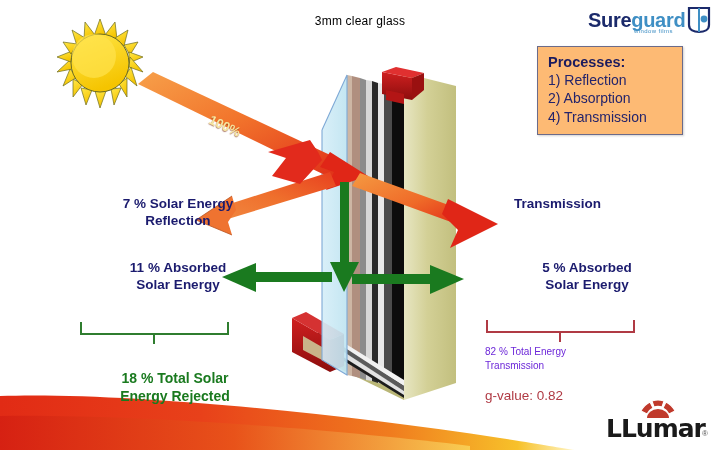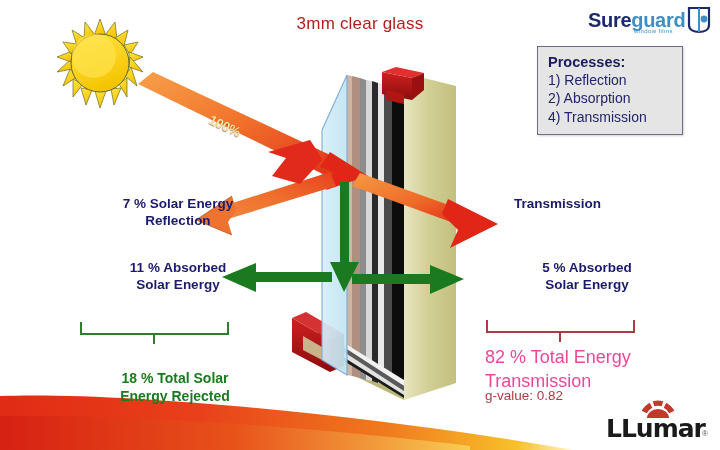--- a/index.html
+++ b/index.html
@@ -9,54 +9,54 @@
     font-family:"Liberation Sans", sans-serif;
     overflow:hidden;
     position:relative;
   }
   .stage{position:absolute;left:0;top:0;width:720px;height:450px;overflow:hidden;}
   .abs{position:absolute;}
 
   
   #title{
     left:0;top:14px;width:720px;text-align:center;
-    font-size:17px;color:#b91c1c;letter-spacing:.2px;
+    font-size:12px;color:#000000;letter-spacing:.2px;
   }
 
   
   #sureguard{left:588px;top:6px;width:124px;height:34px;}
   #sg-word{position:absolute;left:0;top:3px;font-size:20px;font-weight:bold;
            font-family:"Liberation Sans",sans-serif;letter-spacing:-.3px;}
   #sg-word .a{color:#1b2a6b;}
   #sg-word .b{color:#3f8fc4;}
   #sg-sub{position:absolute;left:46px;top:22px;font-size:6px;color:#3f8fc4;letter-spacing:.4px;}
   #sg-mark{position:absolute;left:98px;top:0px;width:26px;height:28px;}
 
   
   #processes{
     left:537px;top:46px;width:146px;
-    border:1px solid #6b6b8a;background:#e5e5e5;
+    border:1px solid #6b6b8a;background:#fdba74;
     padding:6px 8px 8px 10px;box-sizing:border-box;
     box-shadow:1px 1px 2px rgba(0,0,0,.18);
   }
   #processes .hd{font-size:14.5px;font-weight:bold;color:#1b1b5e;line-height:1.25;}
   #processes .it{font-size:14px;color:#24246b;line-height:1.3;}
 
   
   .navy{color:#1b1b6e;font-weight:bold;font-size:13.5px;line-height:1.25;}
   #lbl-reflection{left:78px;top:196px;width:200px;text-align:center;}
   #lbl-absorbed-left{left:78px;top:260px;width:200px;text-align:center;}
   #lbl-transmission{left:492px;top:196px;width:210px;text-align:left;}
   #lbl-absorbed-right{left:492px;top:260px;width:190px;text-align:center;}
 
   
   #sum-left{left:60px;top:370px;width:230px;text-align:center;
             color:#1a7a1f;font-weight:bold;font-size:14px;line-height:1.25;}
   #sum-right{left:485px;top:345px;width:200px;text-align:left;
-             color:#ec4899;font-size:18px;line-height:1.35;}
+             color:#6d28d9;font-size:10px;line-height:1.35;}
   #gvalue{left:485px;top:388px;width:200px;text-align:left;
           color:#b03a44;font-size:13.5px;}
 
   
   #llumar{left:606px;top:398px;width:100px;height:46px;}
   #ll-word{position:absolute;left:0;top:16px;font-size:25px;font-weight:bold;
            color:#1a1a1a;letter-spacing:-1px;font-family:"DejaVu Sans",sans-serif;}
   #ll-dot{position:absolute;right:-2px;bottom:6px;font-size:8px;color:#555;}
 </style>
 </head>

